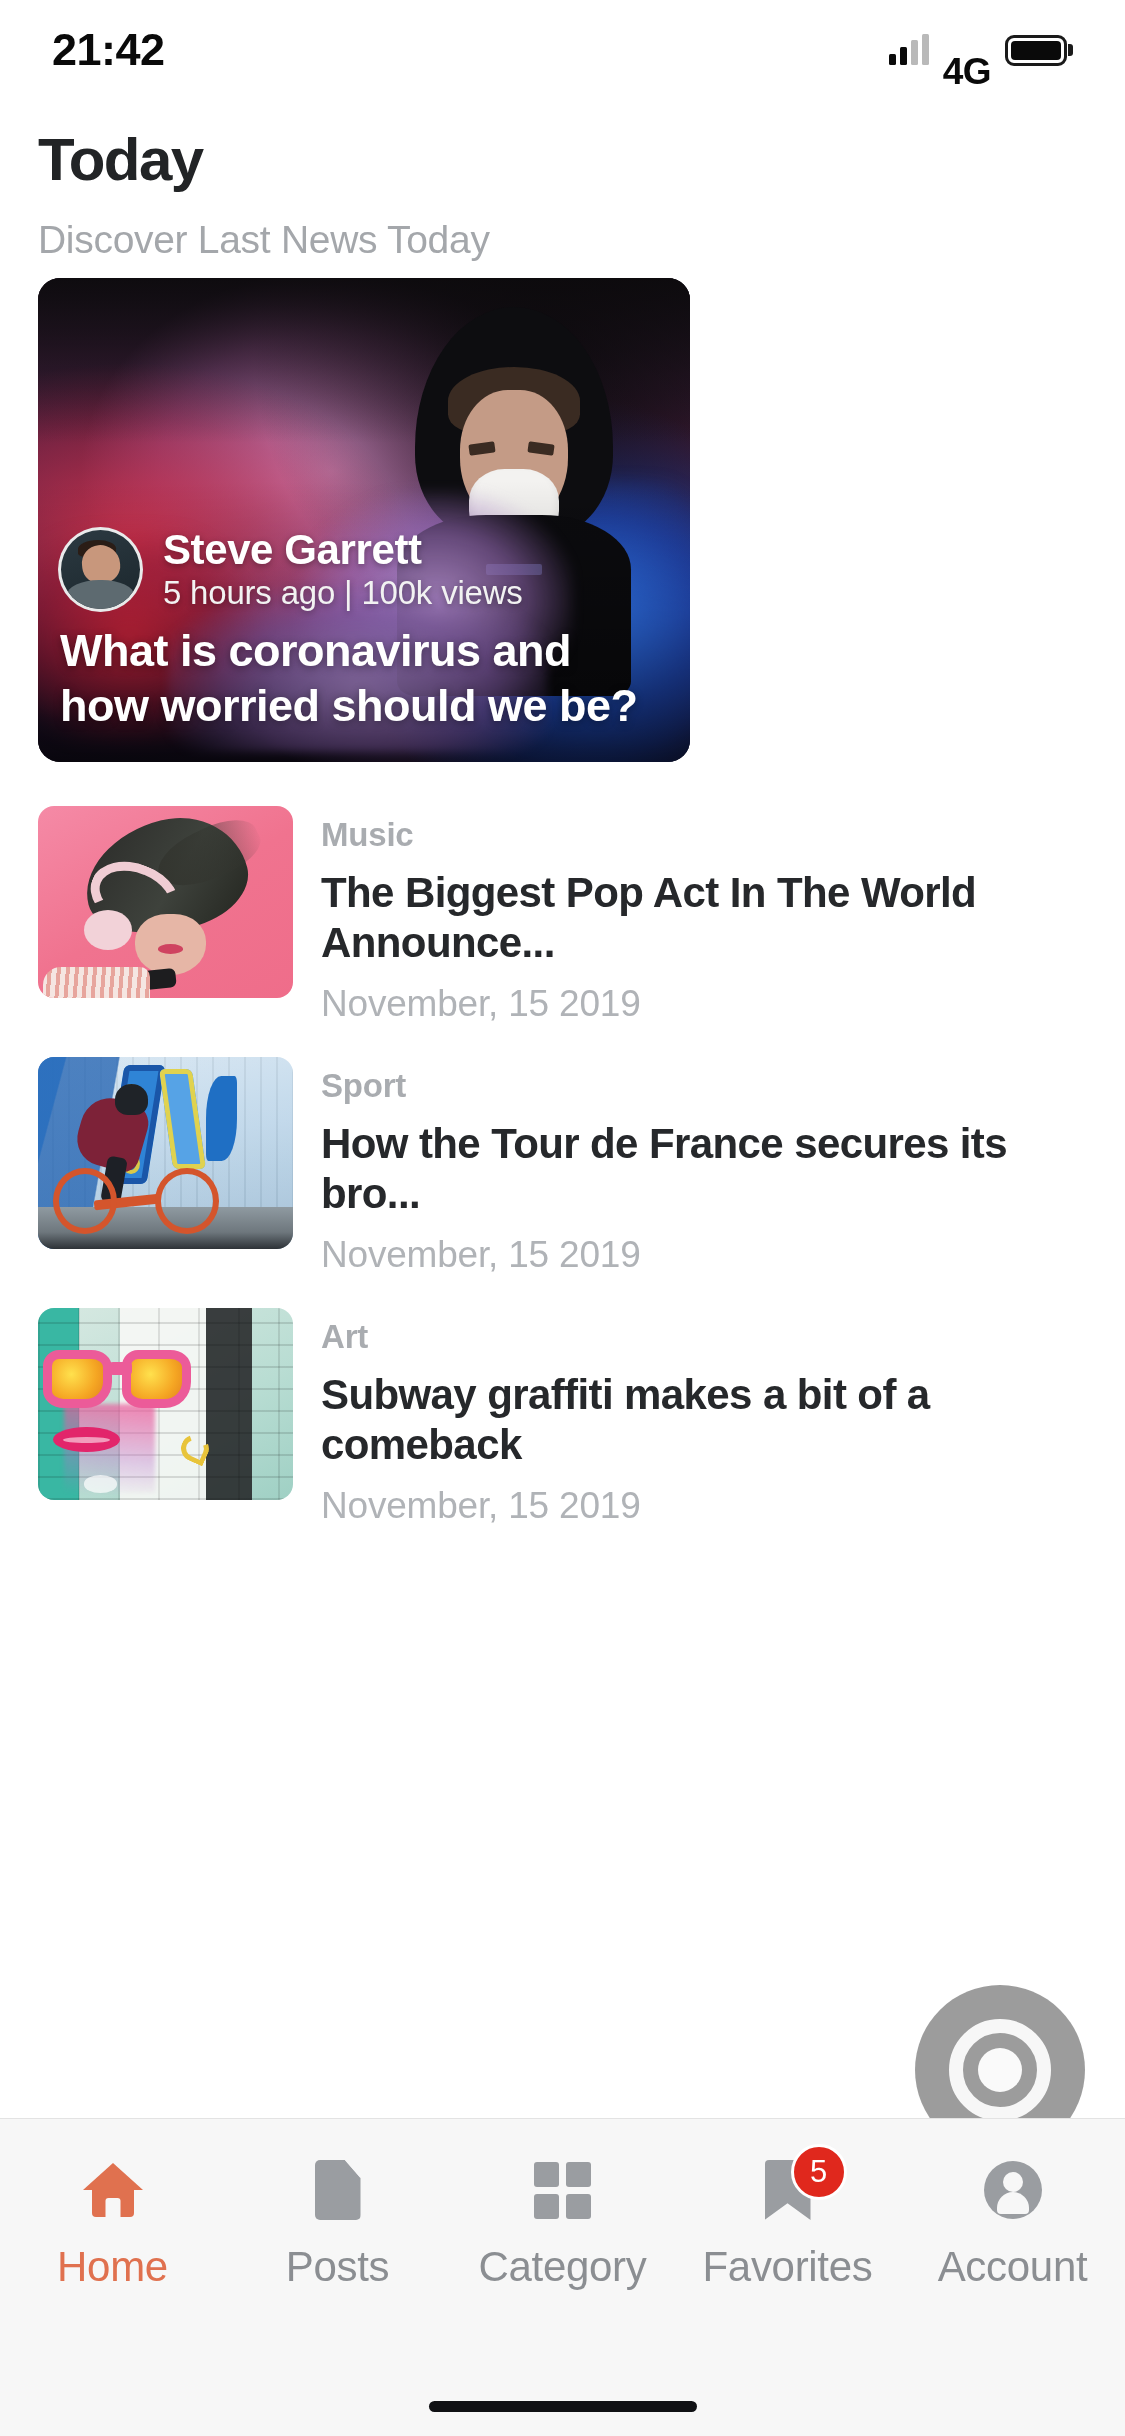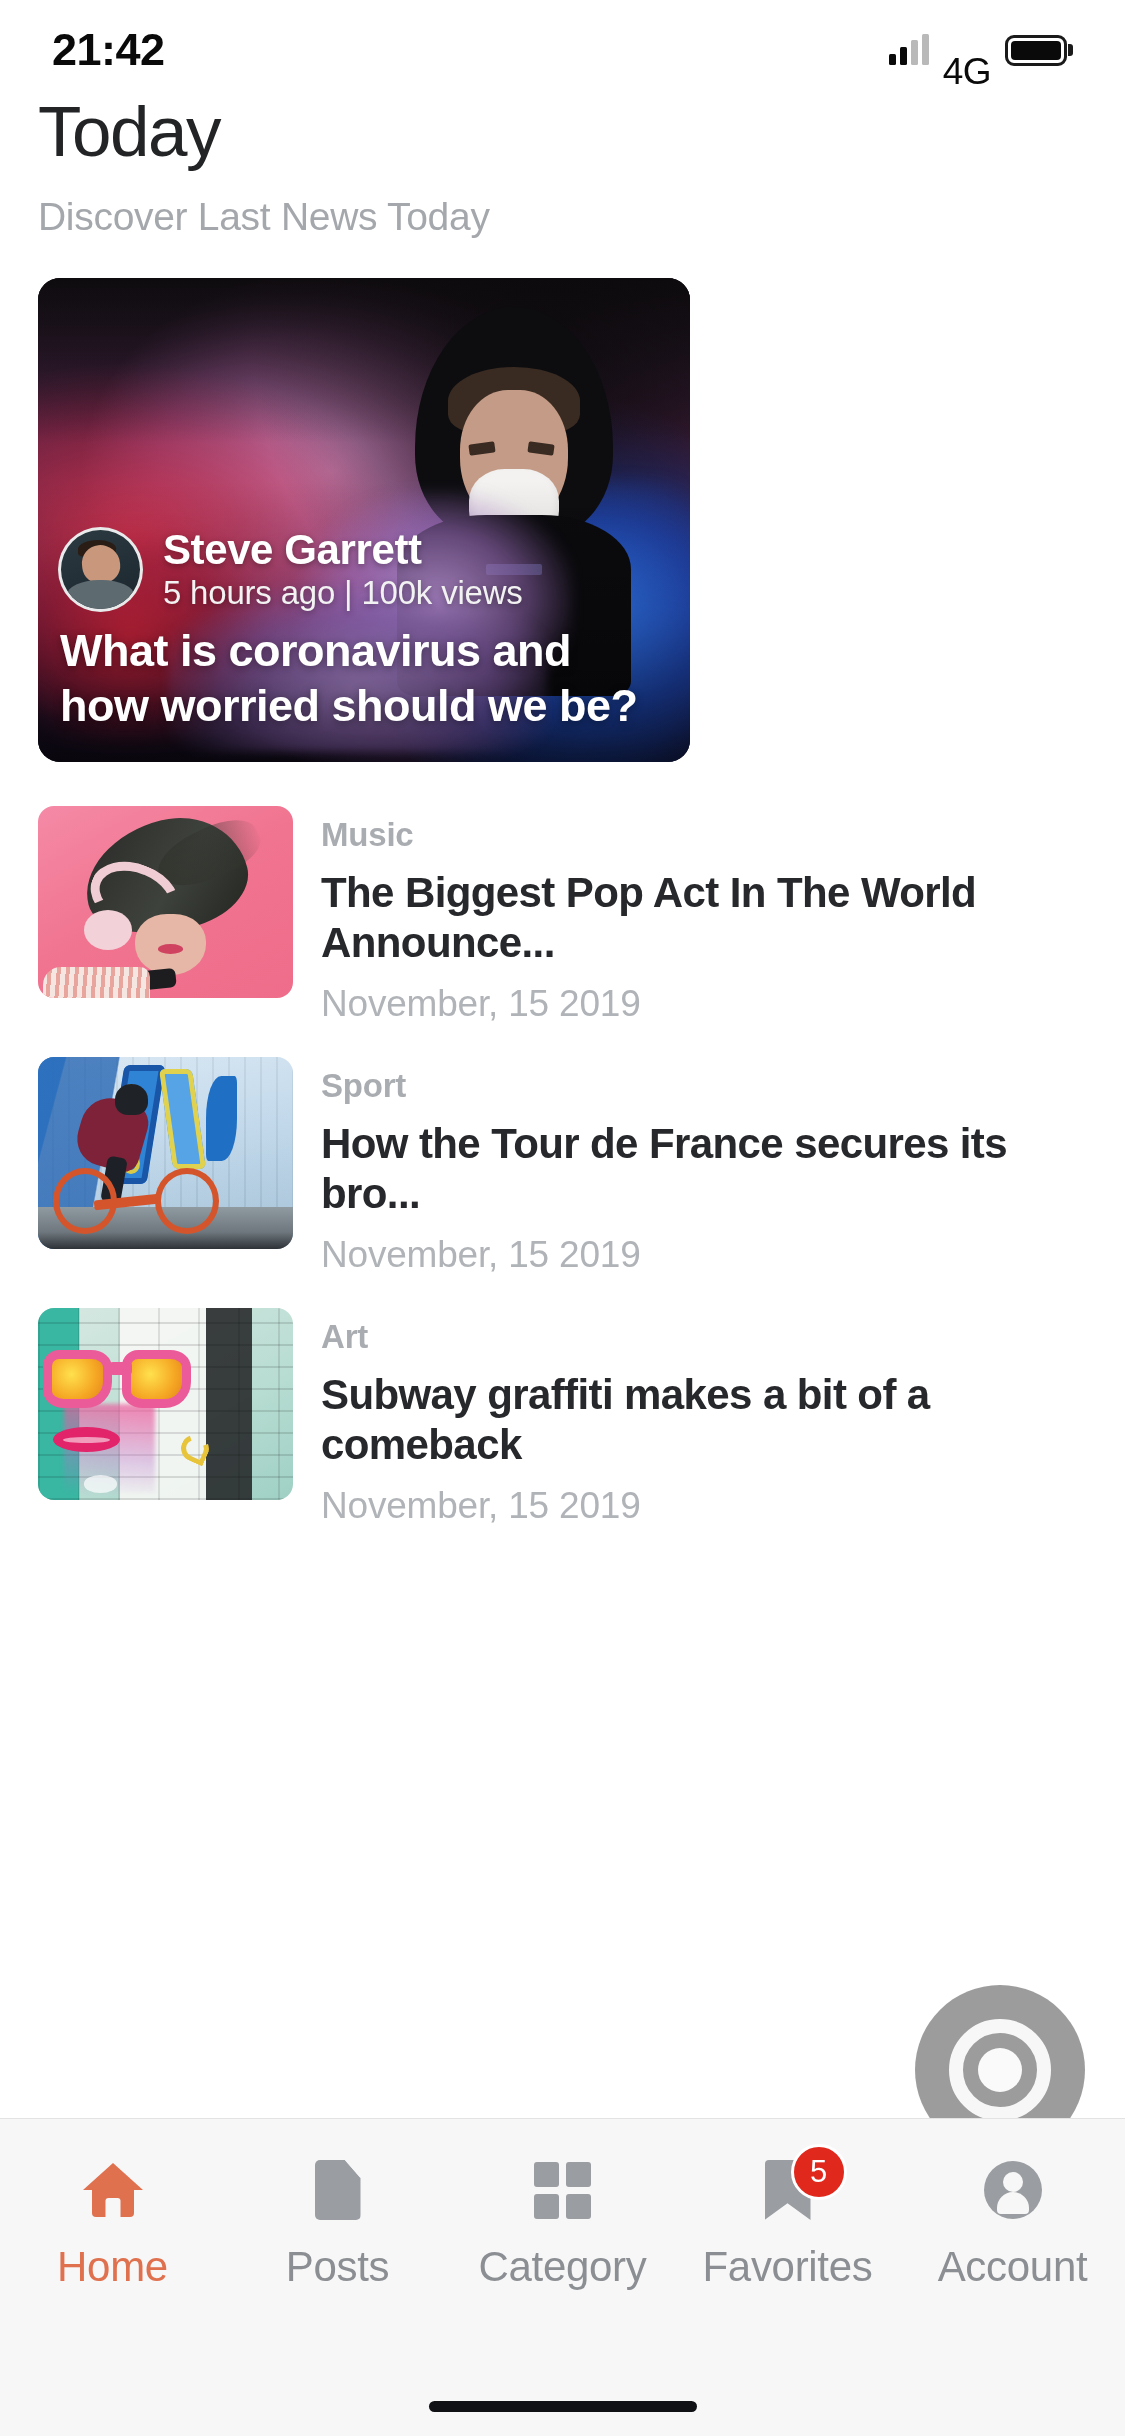--- a/index.html
+++ b/index.html
@@ -28,37 +28,37 @@
     font-size:45px; font-weight:700; color:#0a0a0a;
     letter-spacing:-0.5px;
   }
   .status-right { display:flex; align-items:center; gap:14px; }
   .sig-bars { display:flex; align-items:flex-end; gap:4px; height:30px; }
   .sig-bars i { display:block; width:7px; background:#0a0a0a; border-radius:1.5px; }
   .sig-bars i:nth-child(1){ height:11px; }
   .sig-bars i:nth-child(2){ height:18px; }
   .sig-bars i:nth-child(3){ height:25px; background:#b9b9b9; }
   .sig-bars i:nth-child(4){ height:31px; background:#b9b9b9; }
-  .status-net { font-size:37px; font-weight:400; color:#0a0a0a; letter-spacing:-0.5px;margin-top:44px; }
+  .status-net { font-size:37px; font-weight:700; color:#0a0a0a; letter-spacing:-0.5px;margin-top:44px; }
   .battery {
     position:relative; width:62px; height:31px;
     border:3px solid #1a1a1a; border-radius:9px;
     display:flex; align-items:center; padding:3px;
   }
   .battery .fill { width:100%; height:100%; background:#0a0a0a; border-radius:4px; }
   .battery .cap {
     position:absolute; right:-9px; top:50%; transform:translateY(-50%);
     width:5px; height:12px; background:#1a1a1a; border-radius:0 3px 3px 0;
   }
 
   
   .header { position:absolute; top:96px; left:38px; }
   .page-title {
-    font-size:71px; font-weight:400; color:#222426;
-    letter-spacing:-1.5px; line-height:1.0;
+    font-size:60px; font-weight:700; color:#222426;
+    letter-spacing:-1.5px; line-height:1.0;margin-top:34px;
   }
   .page-subtitle {
     margin-top:28px;
     font-size:39px; font-weight:400; color:#a4a7ab;
     letter-spacing:-0.3px;
   }
 
   
   .hero {
     position:absolute; top:278px; left:38px;

